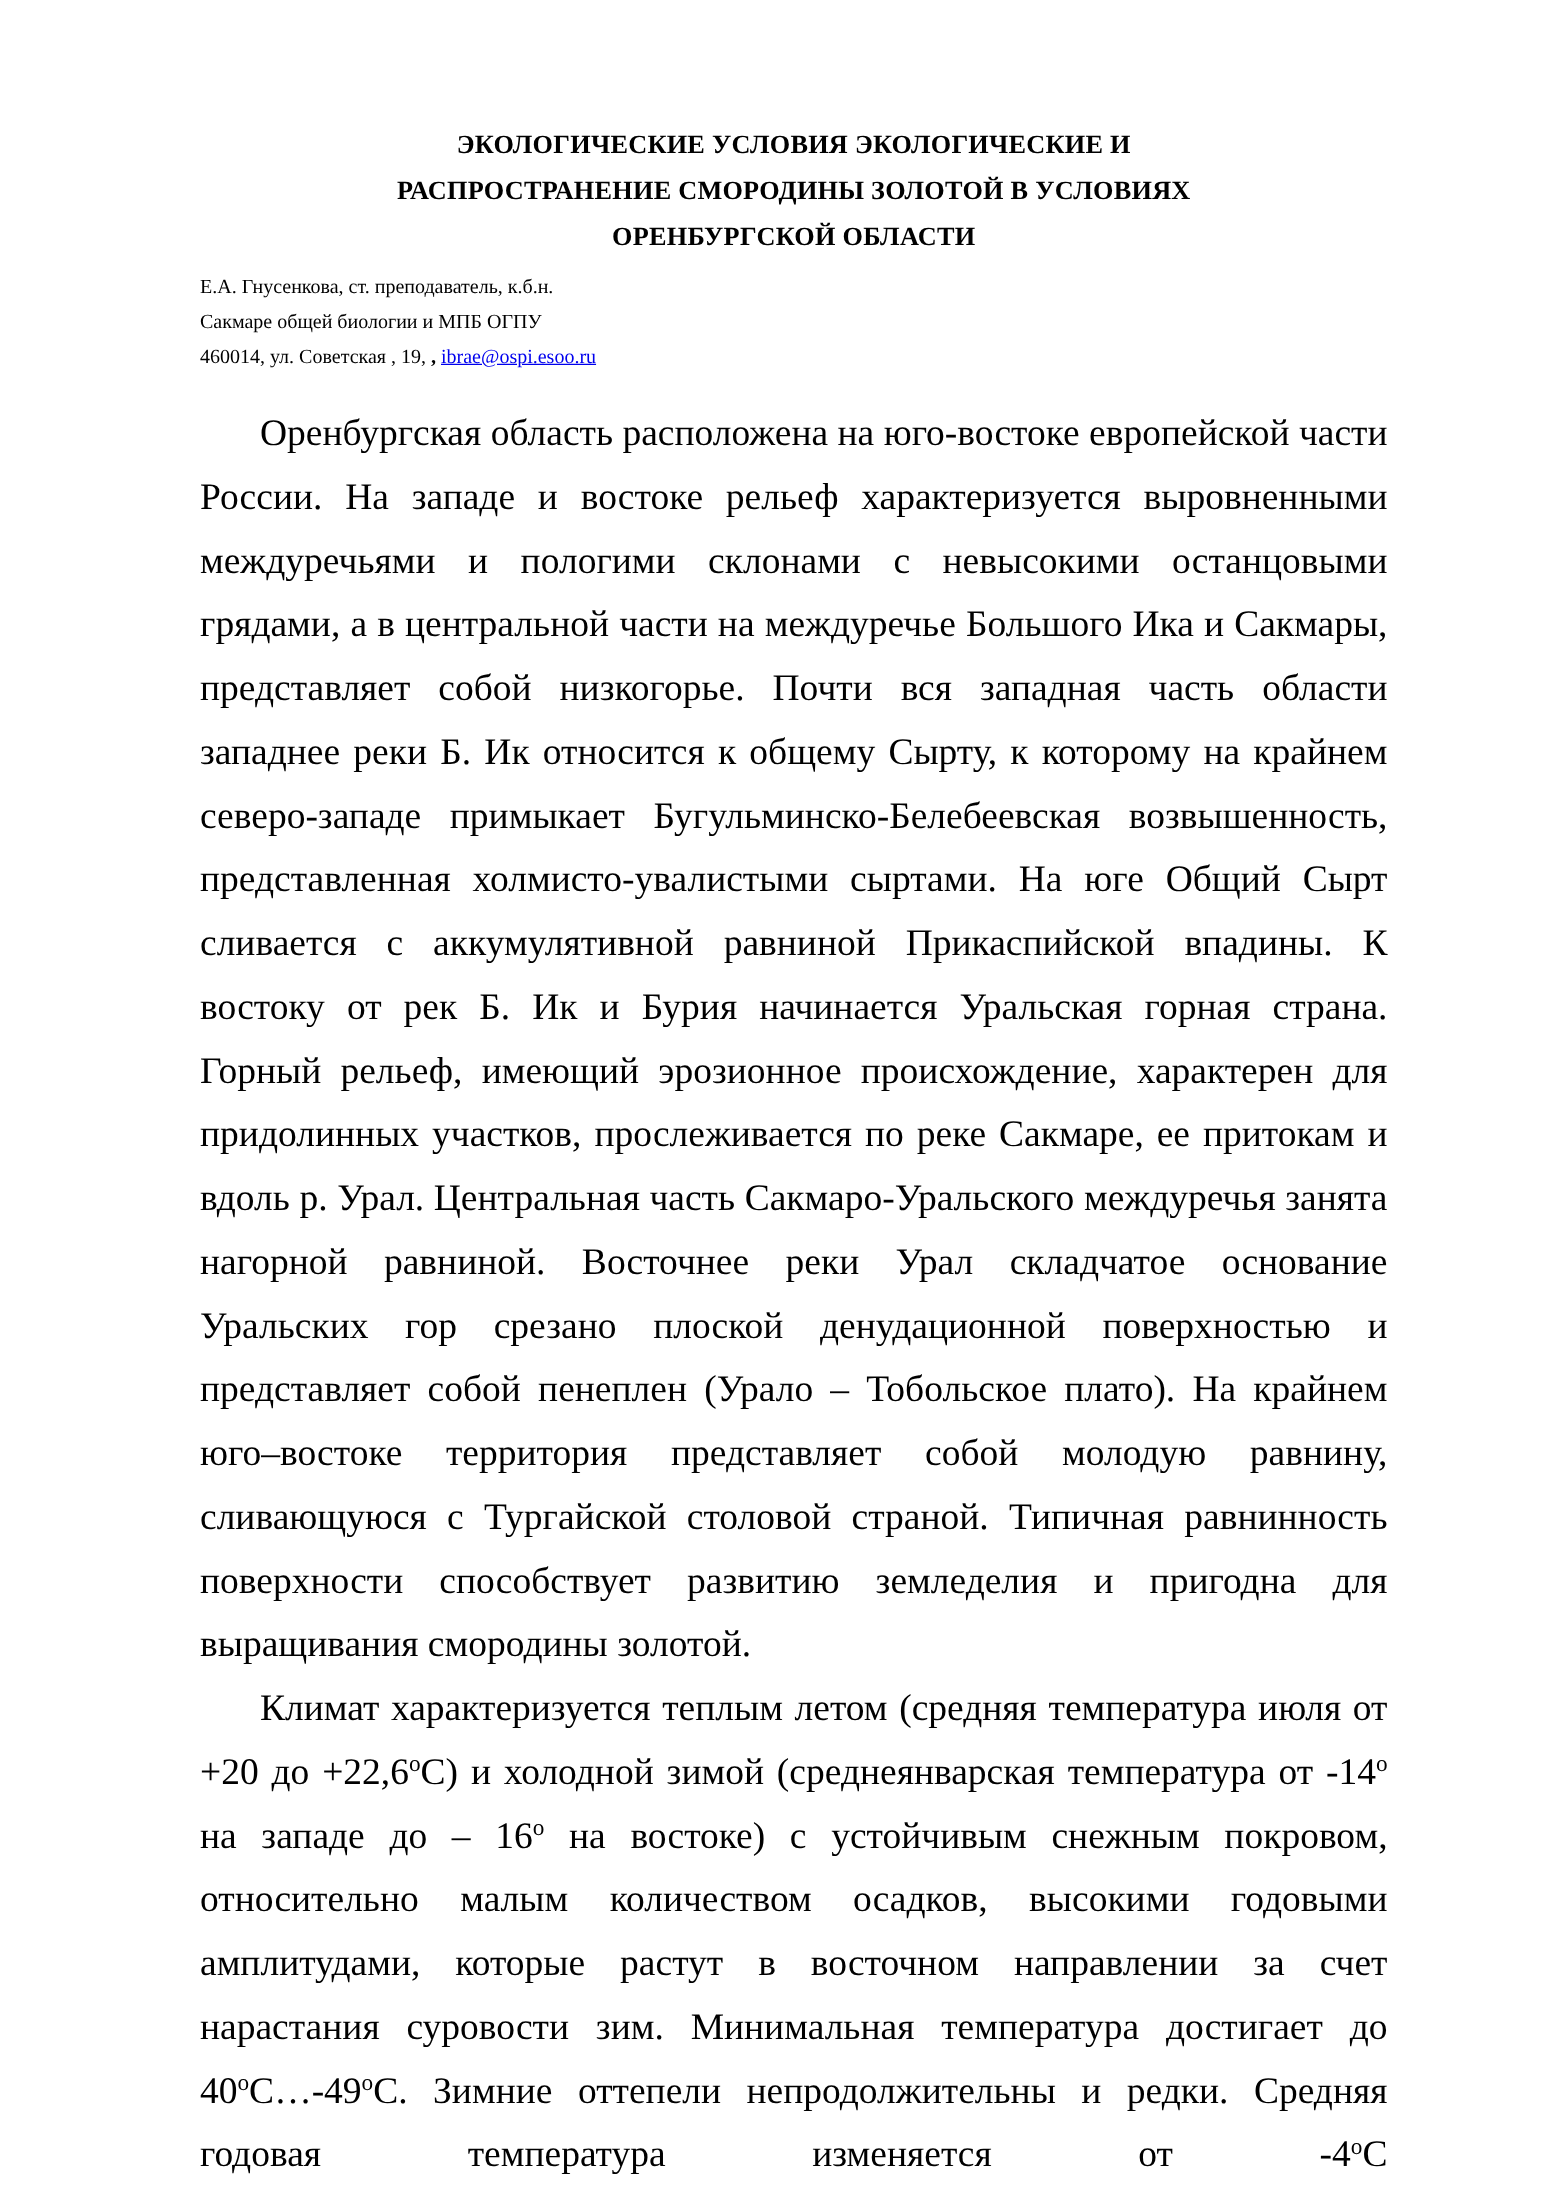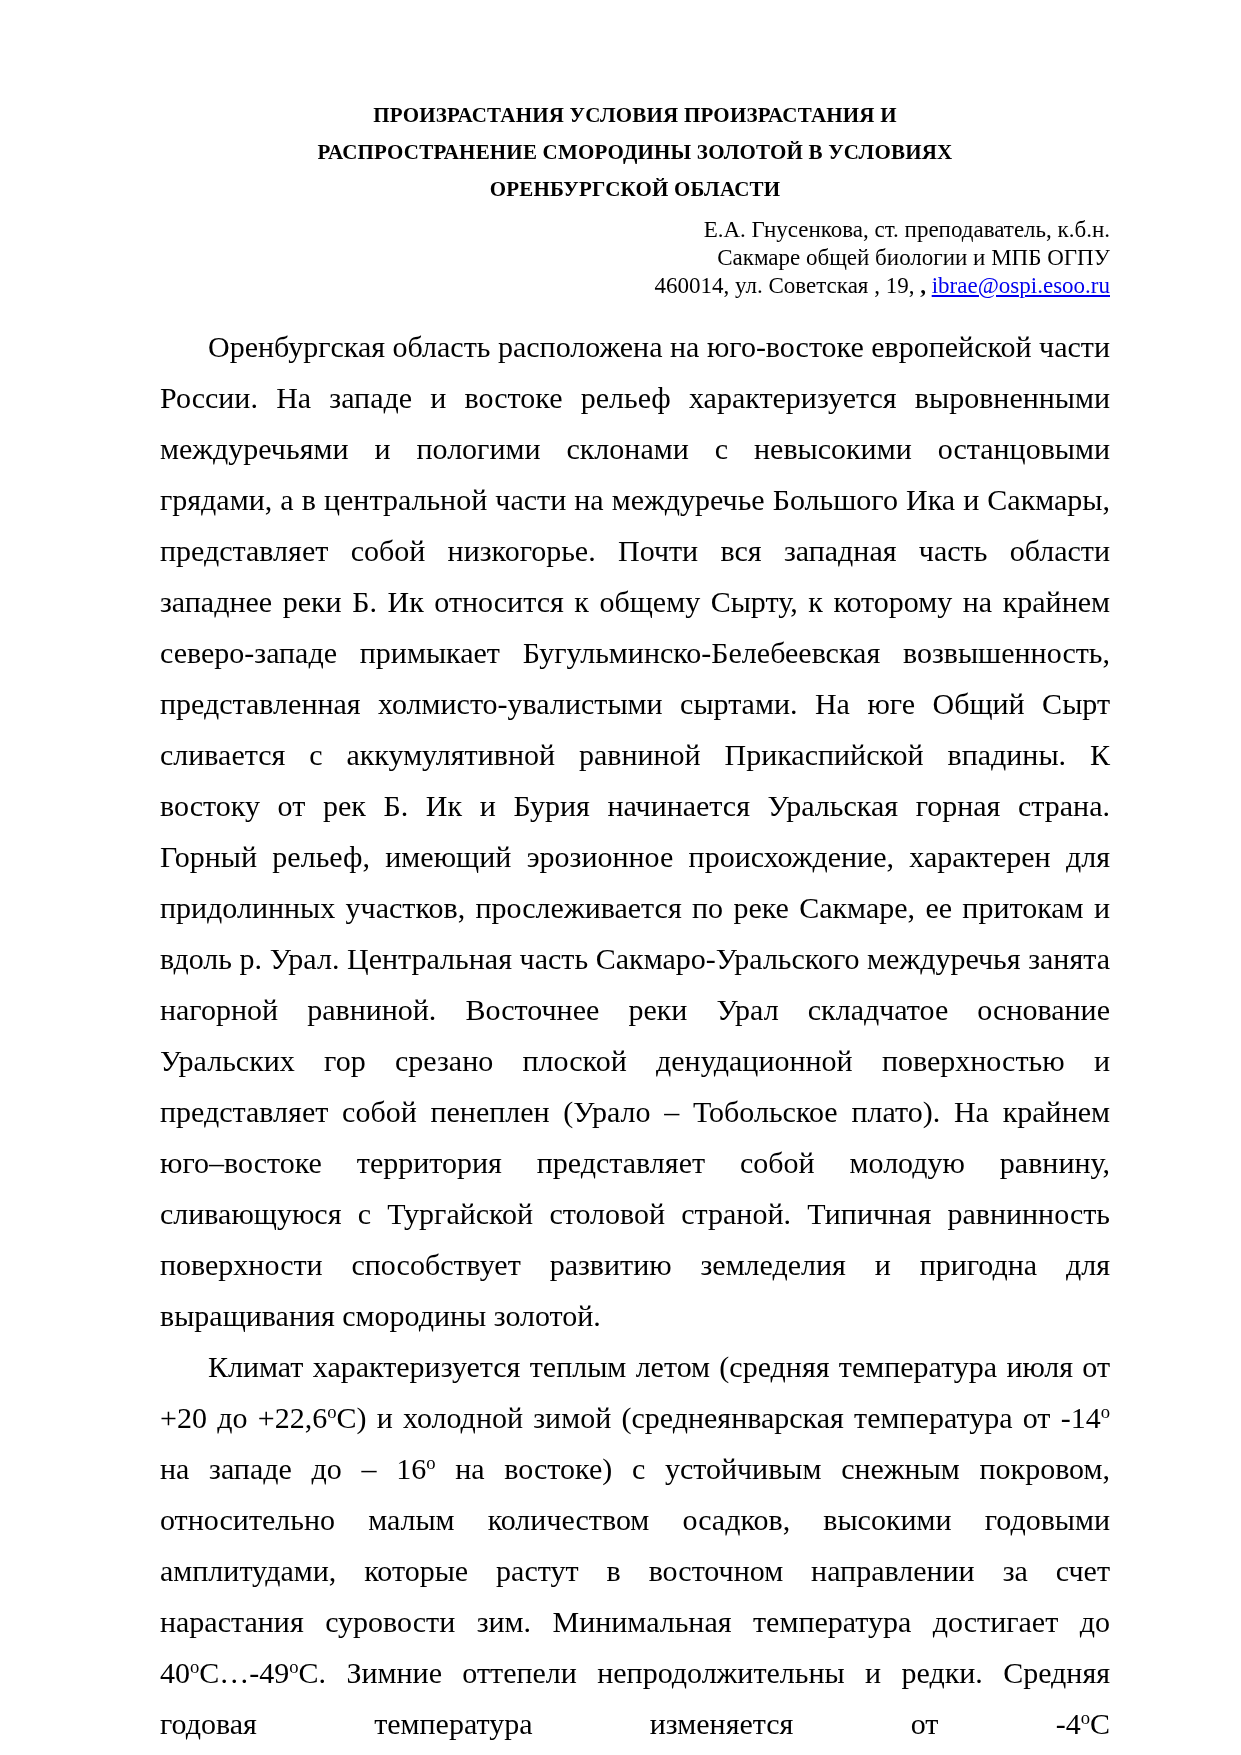--- a/index.html
+++ b/index.html
@@ -23,23 +23,23 @@
     margin: 0;
     font-size: 21px;
     line-height: 37px;
     font-weight: bold;
     text-align: center;
     letter-spacing: 0.2px;
   }
   .title-line { display: block; }
   .byline {
     margin-top: 8px;
-    font-size: 23px;
+    font-size: 16px;
     line-height: 28px;
-    text-align: right;
+    text-align: left;
   }
   .byline .bold { font-weight: bold; }
   .email {
     color: var(--link-color, #0000EE);
     font-weight: normal;
     text-decoration: underline;
     cursor: pointer;
   }
   .body-text {
     margin-top: 21px;
@@ -62,21 +62,21 @@
     position: relative;
     top: -0.55em;
   }
 </style>
 </head>
 <body>
 
 <div class="page">
 
   <h1 class="title">
-    <span class="title-line">ПРОИЗРАСТАНИЯ УСЛОВИЯ ПРОИЗРАСТАНИЯ И</span>
+    <span class="title-line">ЭКОЛОГИЧЕСКИЕ УСЛОВИЯ ЭКОЛОГИЧЕСКИЕ И</span>
     <span class="title-line">РАСПРОСТРАНЕНИЕ СМОРОДИНЫ ЗОЛОТОЙ В УСЛОВИЯХ</span>
     <span class="title-line">ОРЕНБУРГСКОЙ ОБЛАСТИ</span>
   </h1>
 
   <div class="byline">
     <div>Е.А. Гнусенкова, ст. преподаватель, к.б.н.</div>
     <div>Сакмаре общей биологии и МПБ ОГПУ</div>
     <div><span>460014, ул. Советская , 19, </span><span class="bold">, </span><a class="email">ibrae@ospi.esoo.ru</a></div>
   </div>
 

